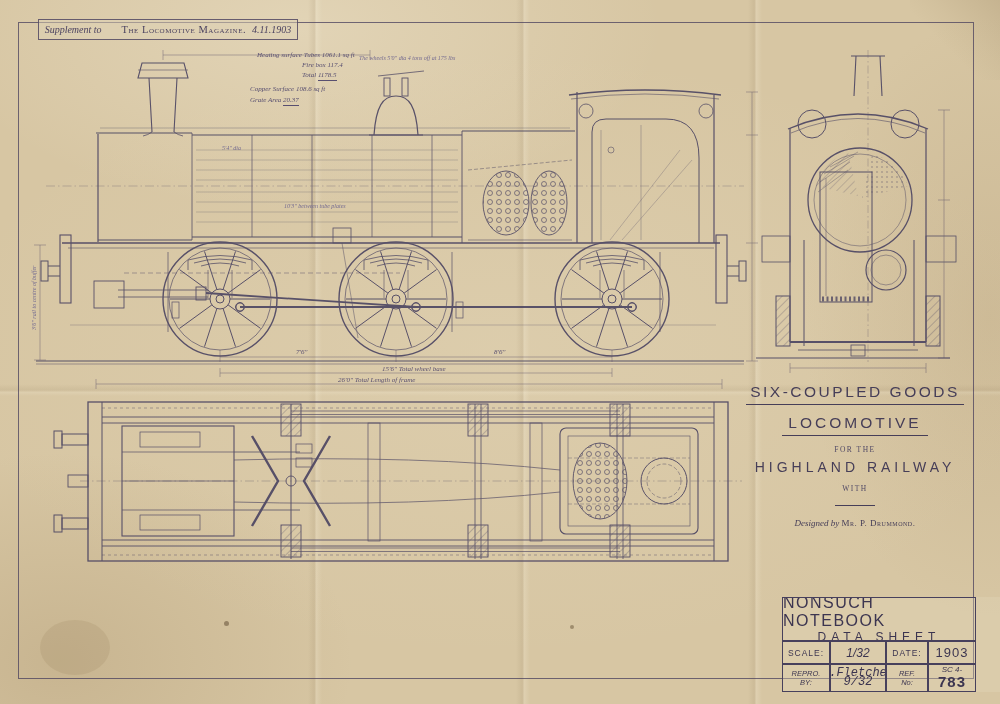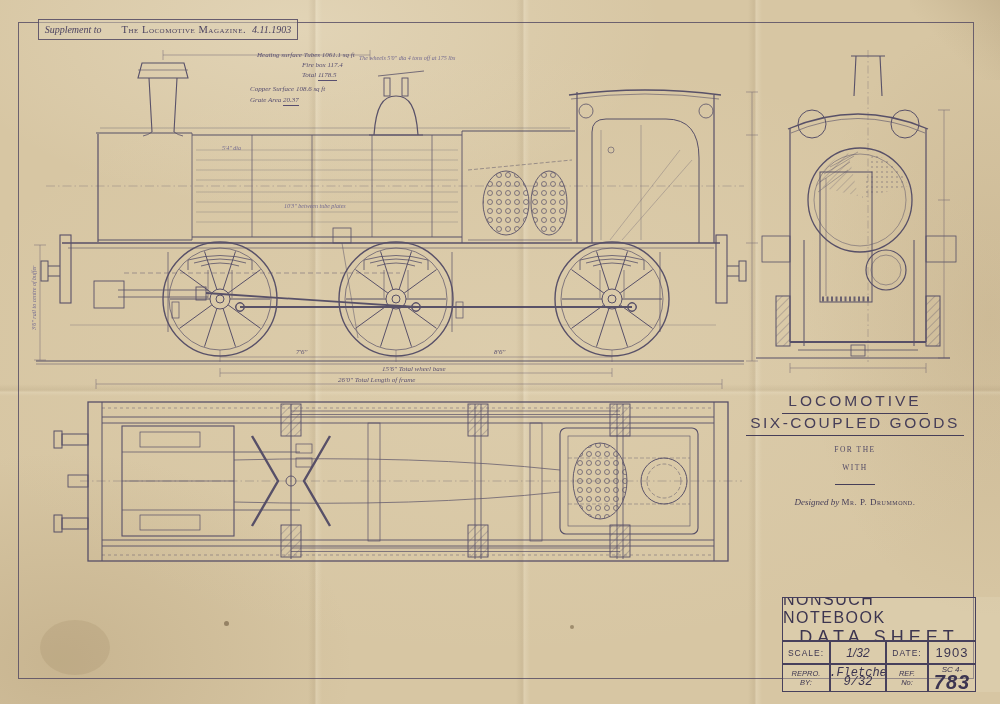--- a/index.html
+++ b/index.html
@@ -50,28 +50,28 @@
   .tb-designed .it{font-style:italic;}
   .tb-designed .sc{font-variant:small-caps;letter-spacing:0.5px;}
 
   .data-sheet{position:absolute;left:782px;top:597px;width:220px;height:95px;
     display:grid;grid-template-columns:48px 56px 42px 48px;grid-template-rows:44px 23px 28px;
     color:#3c3550;background:rgba(226,214,186,0.35);}
   .ds-cell{border:1px solid #47405c;display:flex;flex-direction:column;align-items:center;justify-content:center;
     font-family:"Liberation Sans",sans-serif;overflow:hidden;}
   .ds-head{grid-column:1 / span 4;border-width:1.6px;}
   .ds-head .h1{font-size:16px;letter-spacing:1.5px;}
-  .ds-head .h2{font-size:18px;letter-spacing:5px;text-align:center;}
+  .ds-head .h2{font-size:12px;letter-spacing:5px;text-align:center;}
   .ds-label{font-size:8.5px;letter-spacing:1px;}
   .ds-label2{font-size:7.5px;font-style:italic;line-height:9px;text-align:center;}
   .ds-val{font-size:12px;font-style:italic;}
   .ds-year{font-size:13px;letter-spacing:1px;}
   .ds-repro{font-size:12px;font-style:italic;line-height:9px;text-align:center;font-family:Liberation Mono, monospace;}
   .ds-ref-pre{font-size:8px;font-style:italic;line-height:8px;}
-  .ds-ref-num{font-size:20px;font-weight:bold;line-height:16px;letter-spacing:1px;font-style:italic;}
+  .ds-ref-num{font-size:15px;font-weight:bold;line-height:16px;letter-spacing:1px;}
 </style>
 </head>
 <body>
 
 <div class="crease v" style="left:308px"></div>
 <div class="crease v" style="left:516px"></div>
 <div class="crease v" style="left:748px"></div>
 <div class="crease h" style="top:384px"></div>
 <div class="corner-tr"></div>
 <div class="stain" style="left:40px;top:620px;width:70px;height:55px;background:rgba(122,96,58,0.12)"></div>
@@ -387,23 +387,24 @@
 <span class="ann faint" style="left:359px;top:54px">The wheels 5'0" dia 4 tons off at 175 lbs</span>
 <span class="ann faint" style="left:222px;top:144px">5'4" dia</span>
 <span class="ann faint" style="left:284px;top:202px">10'3" between tube plates</span>
 <span class="ann" style="left:296px;top:348px">7'6"</span>
 <span class="ann" style="left:494px;top:348px">8'6"</span>
 <span class="ann" style="left:382px;top:365px">15'6" Total wheel base</span>
 <span class="ann" style="left:338px;top:376px">26'0" Total Length of frame</span>
 <span class="ann faint rot" style="left:30px;top:330px">3'6" rail to centre of buffer</span>
 
 <div class="title-block">
+  <div><span class="tb-l1">SIX-COUPLED GOODS</span></div>
   <div><span class="tb-l2">LOCOMOTIVE</span></div>
-  <div><span class="tb-l1">SIX-COUPLED GOODS</span></div>
   <div class="tb-small">FOR THE</div>
+  <div class="tb-l4">HIGHLAND RAILWAY</div>
   <div class="tb-small">WITH</div>
   <div class="tb-rule"></div>
   <div class="tb-designed">
     <span class="it">Designed by</span>
     <span class="sc">Mr. P. Drummond.</span>
   </div>
 </div>
 
 <div class="data-sheet">
   <div class="ds-cell ds-head">

